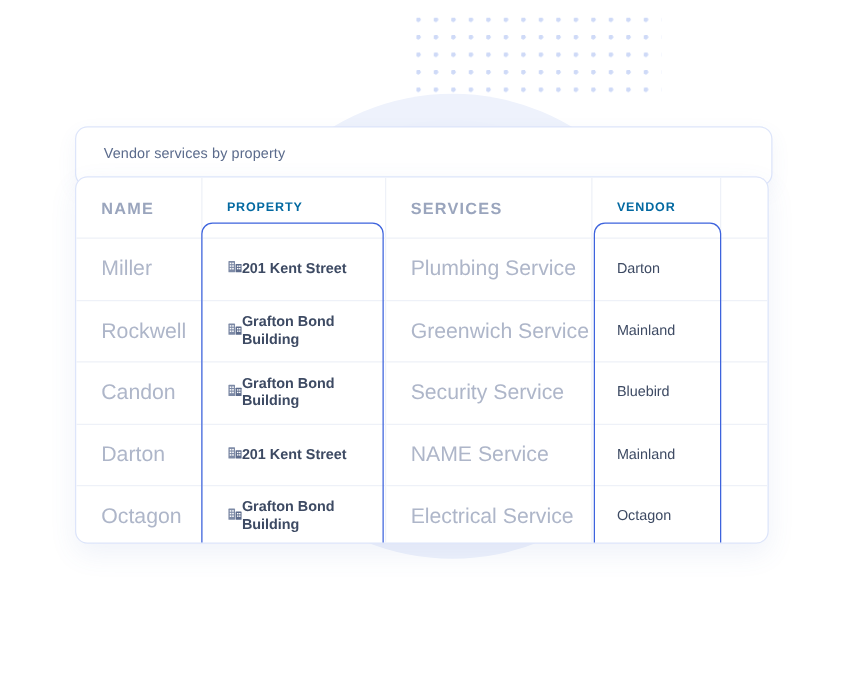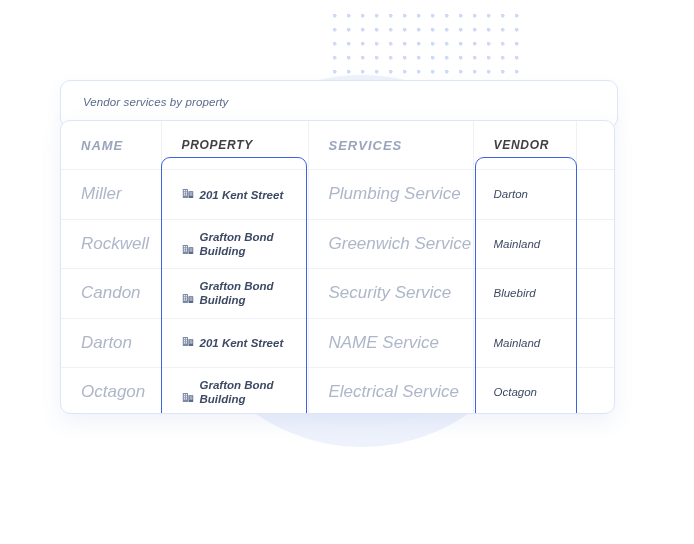--- a/index.html
+++ b/index.html
@@ -50,24 +50,23 @@
     width: 330px;
     height: 330px;
     border-radius: 50%;
     background: #edf1fc;
   }
 
   
   #panel-stack {
     position: absolute;
     left: 60px;
-    top: 80px;
+    top: 101px;
     width: 558px;
     height: 334px;
-    font-style: italic;
   }
   .panel-back {
     position: absolute;
     left: 0;
     top: 0;
     width: 558px;
     height: 48px;
     background: #ffffff;
     border: 1px solid #dde5fa;
     border-radius: 10px;
@@ -123,40 +122,40 @@
 
   thead th {
     height: 48px;
     font-size: 13px;
     font-weight: 700;
     letter-spacing: 1.0px;
     color: #9aa5bd;
     text-transform: uppercase;
   }
   thead th.hl-head {
-    font-size: 12px;
+    font-size: 10px;
     letter-spacing: 0.7px;
-    color: #404040;
+    color: #0369a1;
     font-weight: 700;
   }
   tbody td {
     height: 48.5px;
     font-size: 17px;
     color: #aeb6c9;
     font-weight: 400;
   }
   tbody td.hl-cell {
     color: #3d4a63;
     font-weight: 700;
     font-size: 11.5px;
   }
   .cellwrap {
     display: flex;
-    align-items: flex-end;
-    gap: 6px;
+    align-items: center;
+    gap: 0;
     line-height: 14px;
   }
   .bldg-icon {
     flex: 0 0 auto;
     margin-top: 0px;
   }
   .cell-lines { display: block; }
   .cell-lines span { display: block; }
 
   

